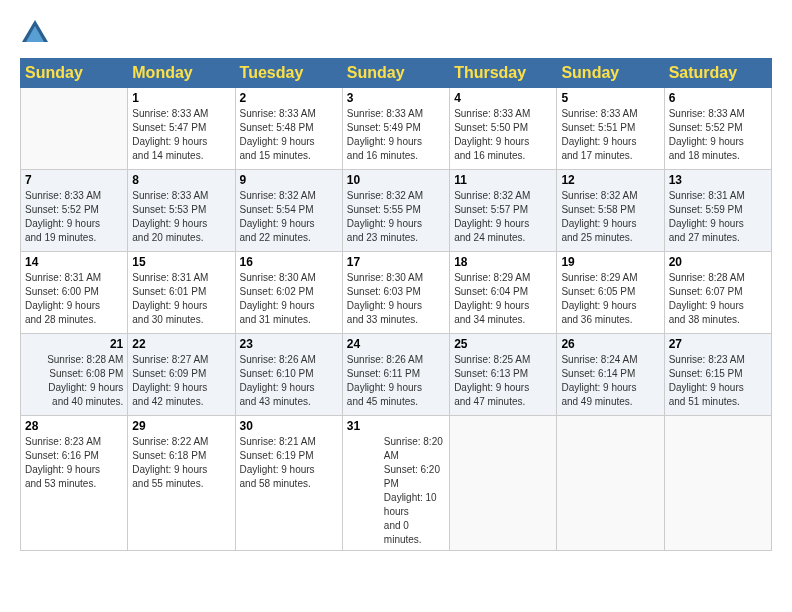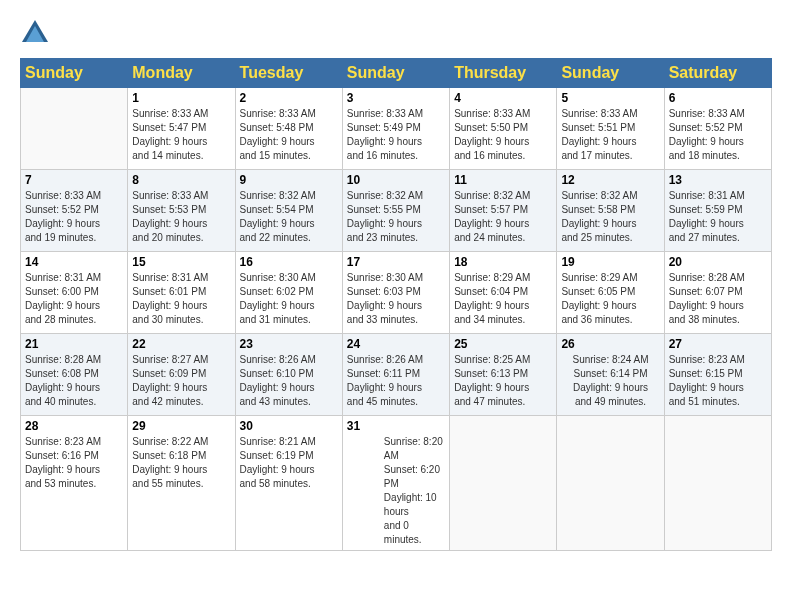--- a/index.html
+++ b/index.html
@@ -271,21 +271,21 @@
           </td>
           <td>
             <span class="day-num">20</span>
             <div class="day-info" style="white-space: pre-line;">Sunrise: 8:28 AM
 Sunset: 6:07 PM
 Daylight: 9 hours
 and 38 minutes.</div>
           </td>
         </tr>
         <tr>
-          <td style="background: rgb(240, 244, 248);">
+          <td style="background: rgb(240, 244, 248); text-align: right;">
             <span class="day-num">21</span>
             <div class="day-info" style="white-space: pre-line;">Sunrise: 8:28 AM
 Sunset: 6:08 PM
 Daylight: 9 hours
 and 40 minutes.</div>
           </td>
           <td style="background: rgb(240, 244, 248);">
             <span class="day-num">22</span>
             <div class="day-info" style="white-space: pre-line;">Sunrise: 8:27 AM
 Sunset: 6:09 PM
@@ -308,21 +308,21 @@
           </td>
           <td style="background: rgb(240, 244, 248);">
             <span class="day-num">25</span>
             <div class="day-info" style="white-space: pre-line;">Sunrise: 8:25 AM
 Sunset: 6:13 PM
 Daylight: 9 hours
 and 47 minutes.</div>
           </td>
           <td style="background: rgb(240, 244, 248);">
             <span class="day-num">26</span>
-            <div class="day-info" style="white-space: pre-line; text-align: center;">Sunrise: 8:24 AM
+            <div class="day-info" style="white-space: pre-line;">Sunrise: 8:24 AM
 Sunset: 6:14 PM
 Daylight: 9 hours
 and 49 minutes.</div>
           </td>
           <td style="background: rgb(240, 244, 248);">
             <span class="day-num">27</span>
             <div class="day-info" style="white-space: pre-line;">Sunrise: 8:23 AM
 Sunset: 6:15 PM
 Daylight: 9 hours
 and 51 minutes.</div>

